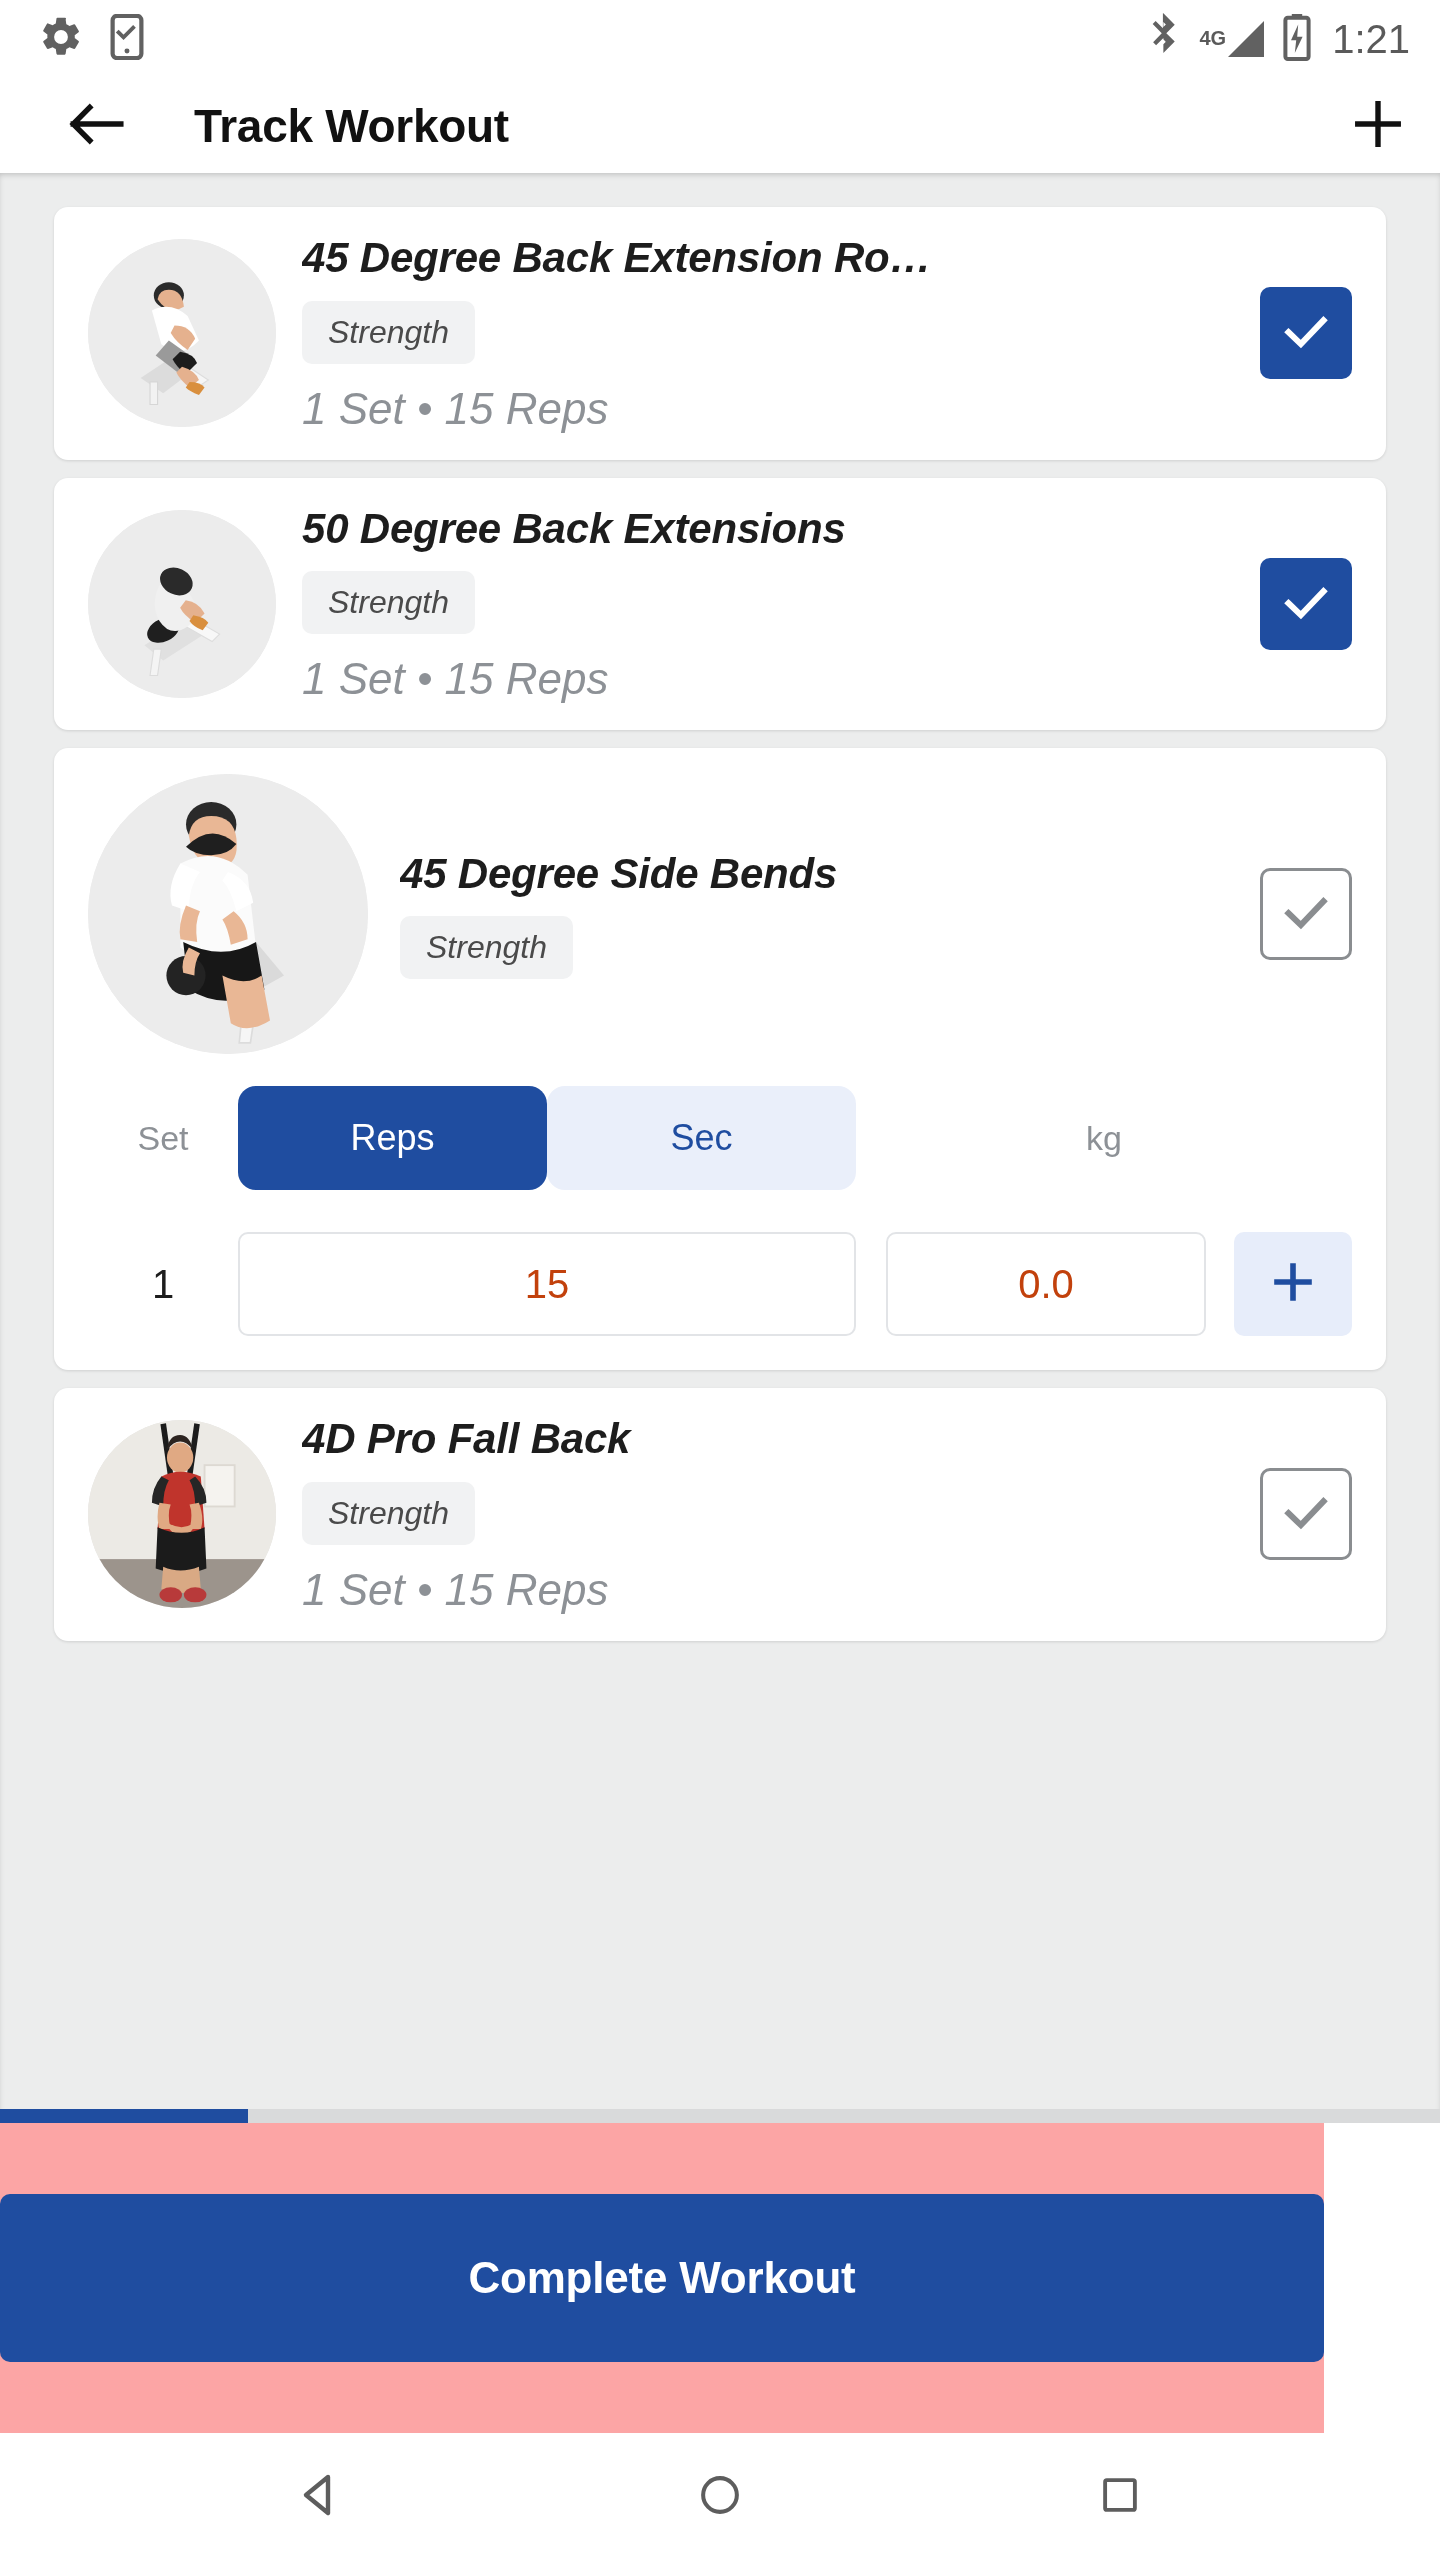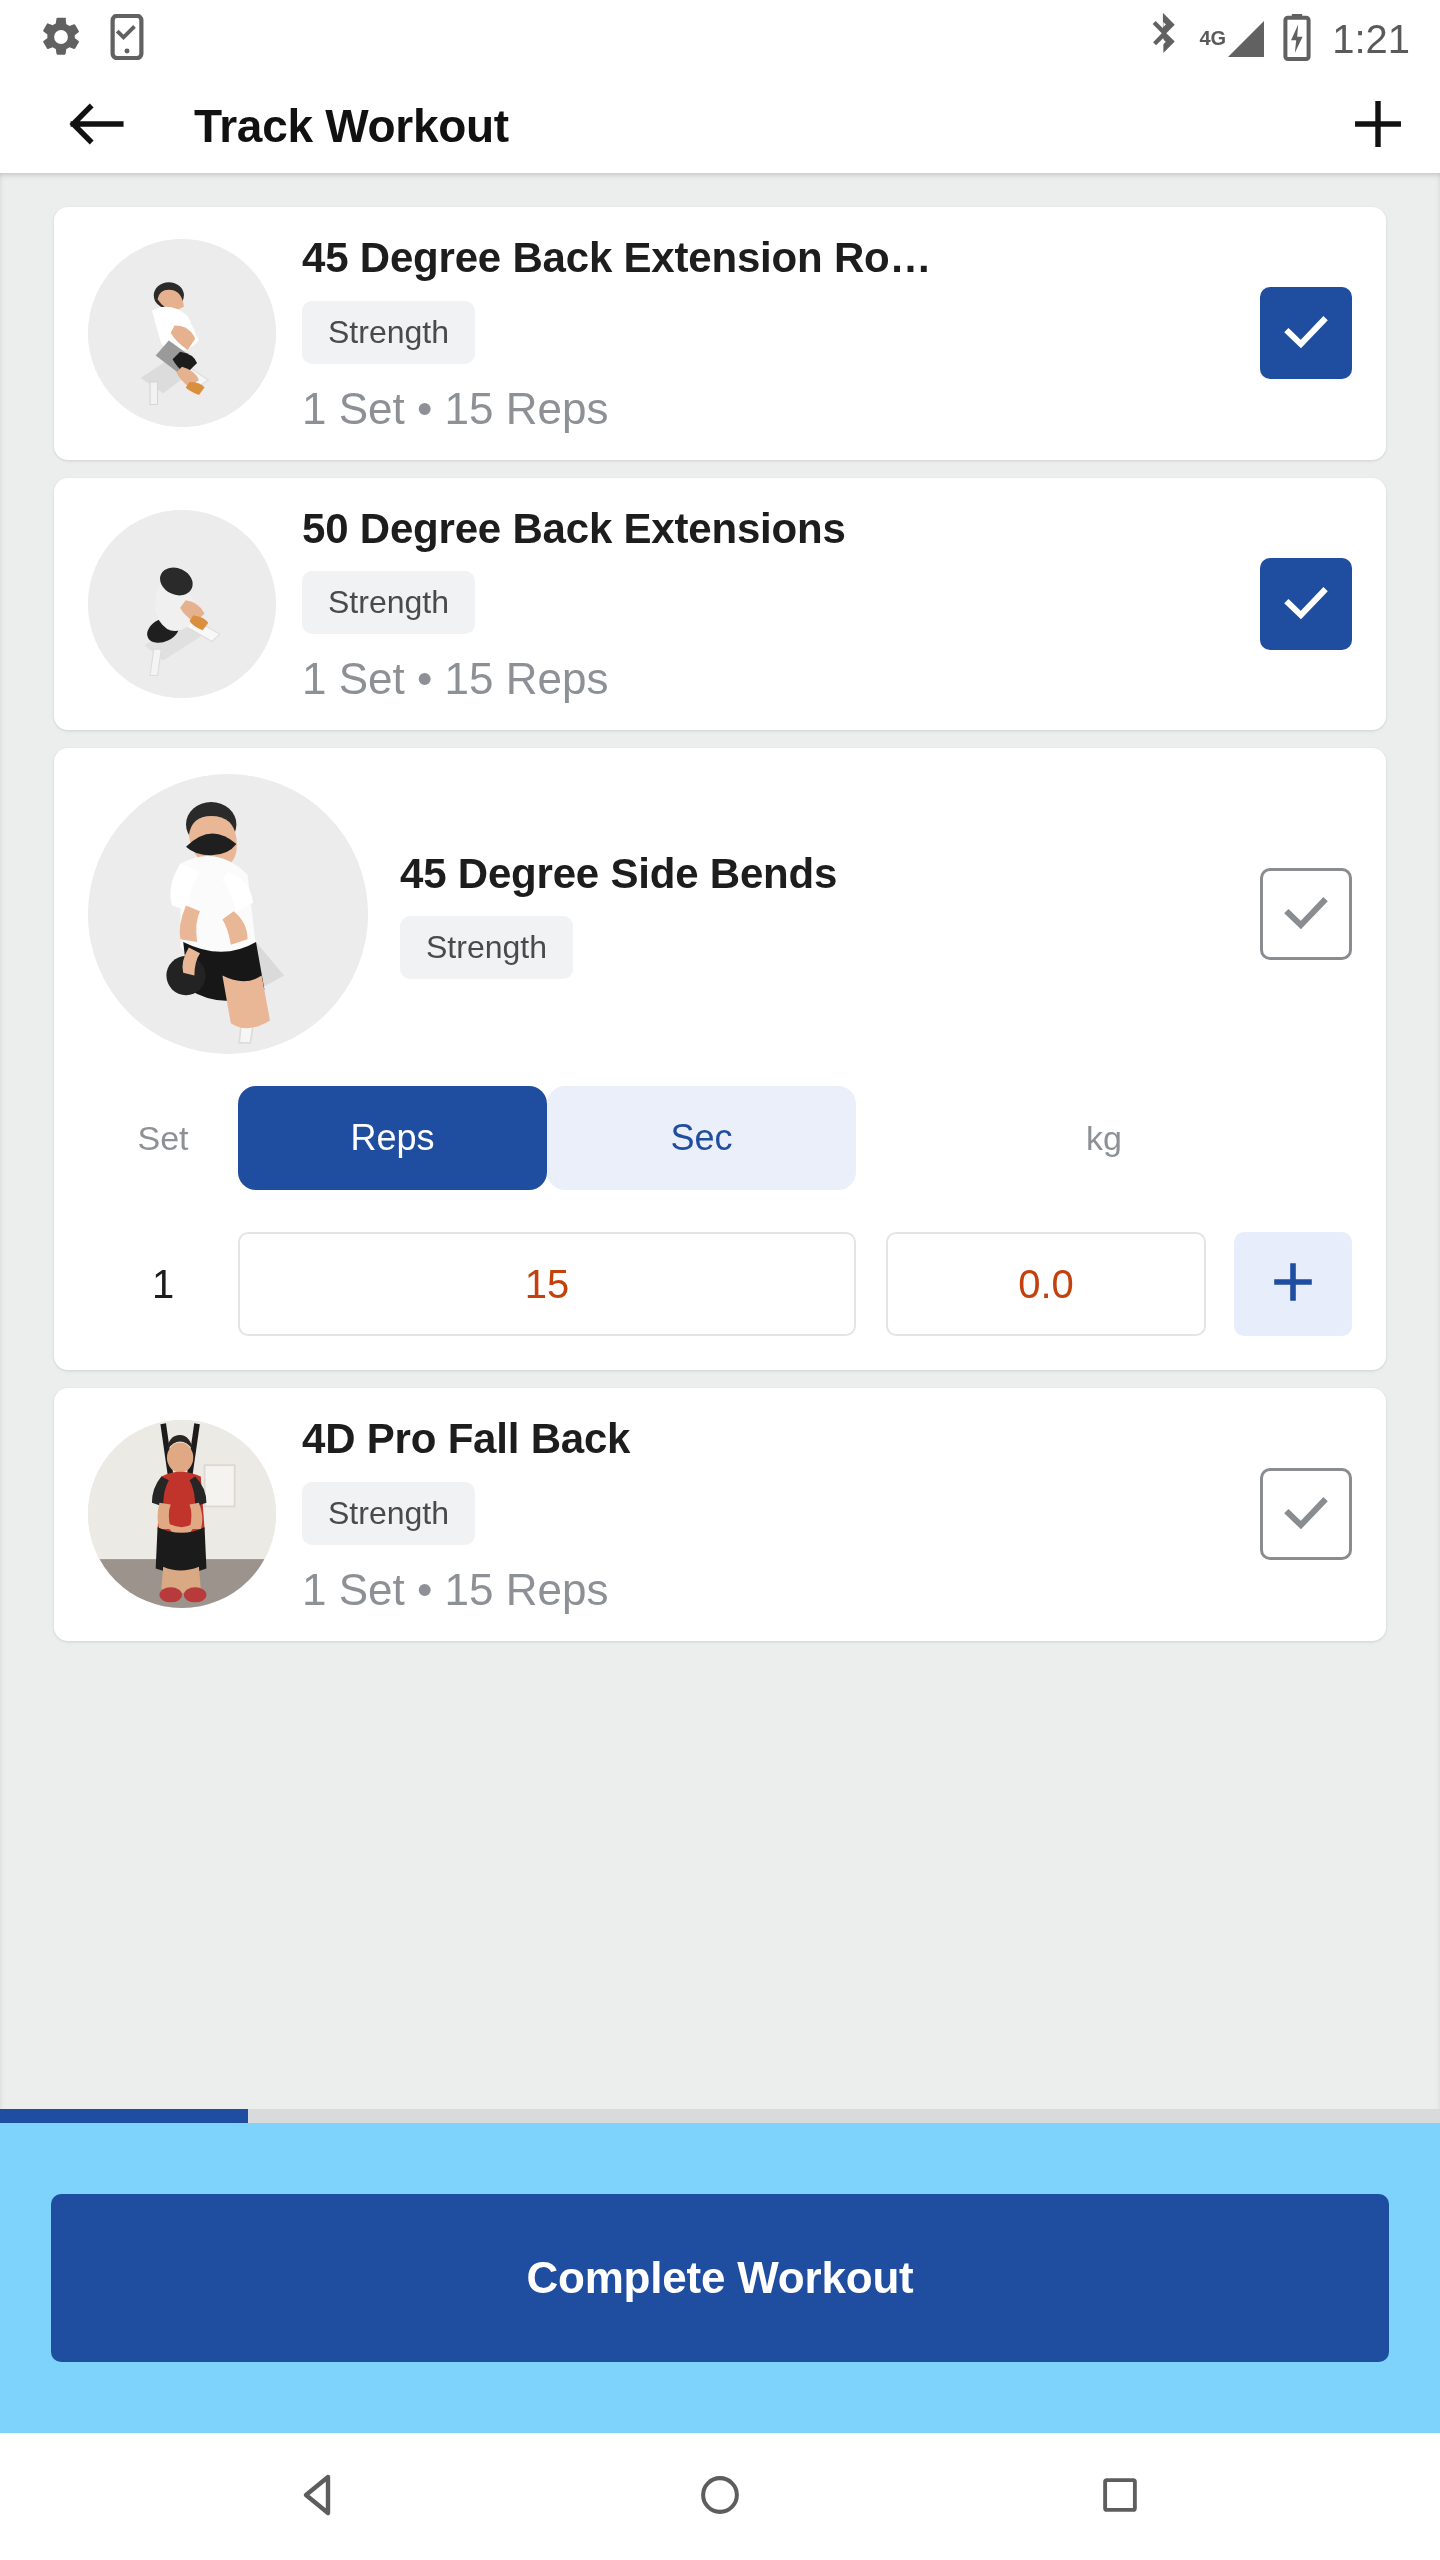--- a/index.html
+++ b/index.html
@@ -109,20 +109,21 @@
   }
   .thumb.big { width: 280px; height: 280px; }
 
   .thumb svg { display: block; width: 100%; height: 100%; }
 
   .card-info {
     flex: 1;
     min-width: 0;
     padding-left: 26px;
     padding-right: 20px;
+    font-style: italic;
   }
   .card-info.wide-pad { padding-left: 32px; }
 
   .ex-title {
     font-size: 42px;
     font-weight: 700;
     color: #1d1d1d;
     white-space: nowrap;
     overflow: hidden;
     text-overflow: ellipsis;
@@ -238,23 +239,23 @@
   .scroll-indicator .thumbbar {
     height: 14px;
     width: 248px;
     background: #1f4da0;
   }
 
   
   .bottom-area {
     position: absolute;
     top: 2123px; left: 0;
-    width: 1440px;
+    width: 1324px;
     height: 310px;
-    background: #7dd3fc;
+    background: #fca5a5;
     display: flex;
     align-items: center;
     justify-content: center;
   }
   .complete-btn {
     width: 1338px;
     height: 168px;
     background: #1f4da0;
     border-radius: 10px;
     color: #ffffff;

